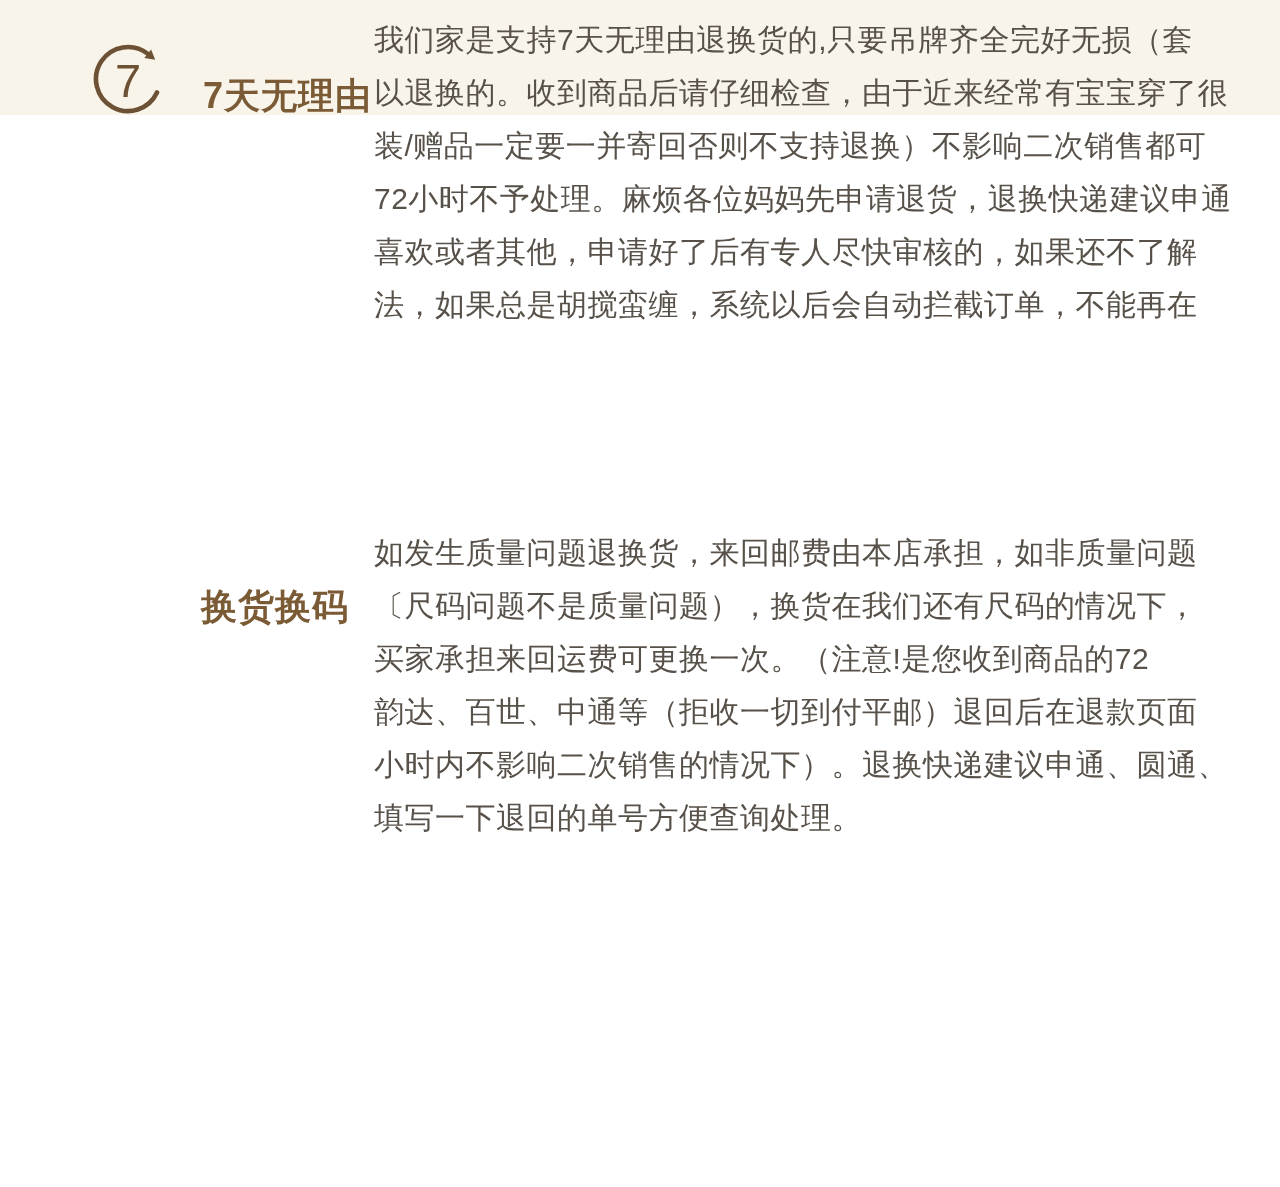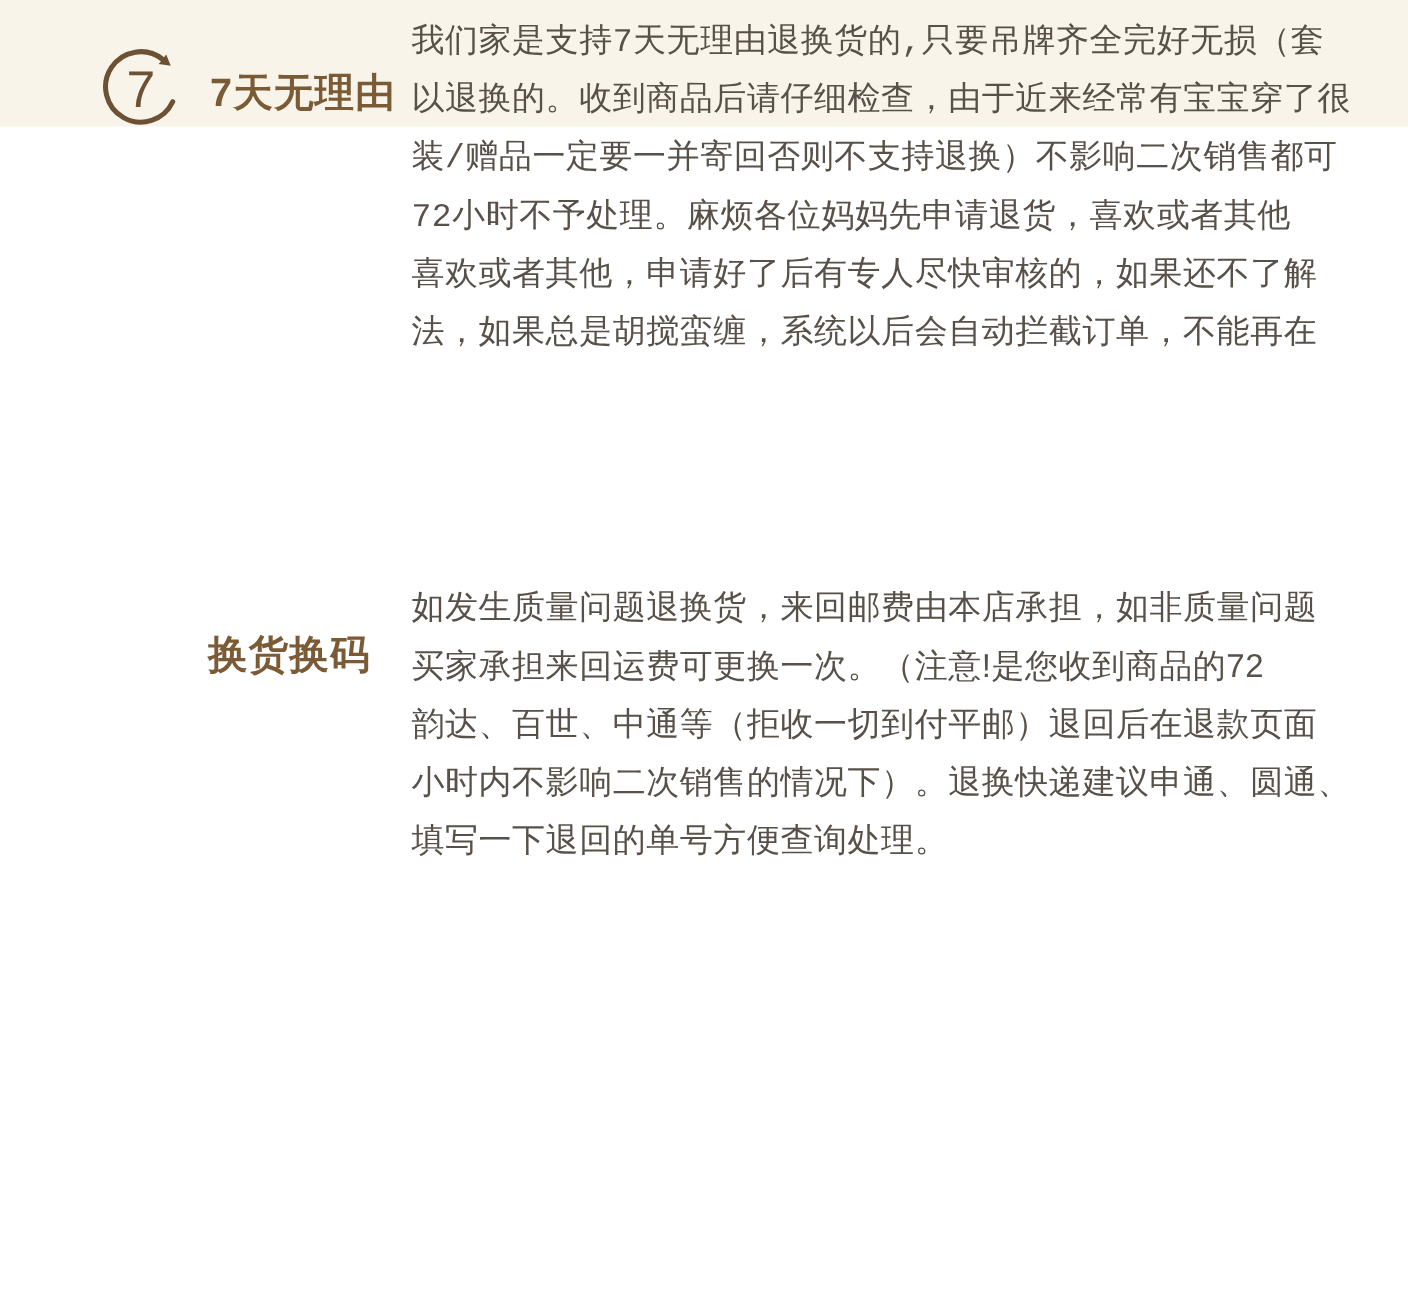--- a/index.html
+++ b/index.html
@@ -39,40 +39,40 @@
   }
   .icon-wrap .ah { fill: var(--icon); }
   .icon-wrap text {
     fill: var(--icon);
     font-size: 47px;
     font-family: "Liberation Sans", "DejaVu Sans", sans-serif;
     font-weight: 400;
   }
   .sec-heading {
     position: absolute;
-    margin: 0;
+    margin: 12px;
     color: var(--heading);
     font-size: 36px;
     font-weight: 700;
     line-height: 1.1;
     letter-spacing: 1px;
     white-space: nowrap;
   }
   .h-seven { left: 191px; top: 64px; }
   .h-exchange { left: 189px; top: 575px; }
   .para {
     position: absolute;
     left: 374px;
     width: 870px;
     color: var(--body);
     font-size: 30px;
     line-height: 53px;
     letter-spacing: 0.5px;
   }
-  .para-seven { top: 13px; font-family: Liberation Mono, monospace; }
+  .para-seven { top: 13px; }
   .para-exchange { top: 526px; }
   .line { white-space: nowrap; }
 </style>
 </head>
 <body>
 
 <div class="band"></div>
 
 <section>
   <div class="icon-wrap">
@@ -80,28 +80,29 @@
       <path class="arc" d="M 65.0 51.5 A 32 32 0 1 1 55.7 12.8"></path>
       <polygon class="ah" points="63.2,18.7 59.1,8.5 52.3,17.1"></polygon>
       <text x="36" y="56" text-anchor="middle">7</text>
     </svg>
   </div>
   <h2 class="sec-heading h-seven">7天无理由</h2>
   <div class="para para-seven">
     <div class="line">我们家是支持7天无理由退换货的,只要吊牌齐全完好无损（套</div>
     <div class="line">以退换的。收到商品后请仔细检查，由于近来经常有宝宝穿了很</div>
     <div class="line">装/赠品一定要一并寄回否则不支持退换）不影响二次销售都可</div>
-    <div class="line">72小时不予处理。麻烦各位妈妈先申请退货，喜欢或者其他</div>
+    <div class="line">72小时不予处理。麻烦各位妈妈先申请退货，退换快递建议申通</div>
     <div class="line">喜欢或者其他，申请好了后有专人尽快审核的，如果还不了解</div>
     <div class="line">法，如果总是胡搅蛮缠，系统以后会自动拦截订单，不能再在</div>
   </div>
 </section>
 
 <section>
   <h2 class="sec-heading h-exchange">换货换码</h2>
   <div class="para para-exchange">
     <div class="line">如发生质量问题退换货，来回邮费由本店承担，如非质量问题</div>
+    <div class="line">〔尺码问题不是质量问题），换货在我们还有尺码的情况下，</div>
     <div class="line">买家承担来回运费可更换一次。（注意!是您收到商品的72</div>
     <div class="line">韵达、百世、中通等（拒收一切到付平邮）退回后在退款页面</div>
     <div class="line">小时内不影响二次销售的情况下）。退换快递建议申通、圆通、</div>
     <div class="line">填写一下退回的单号方便查询处理。</div>
   </div>
 </section>
 
 </body></html>

